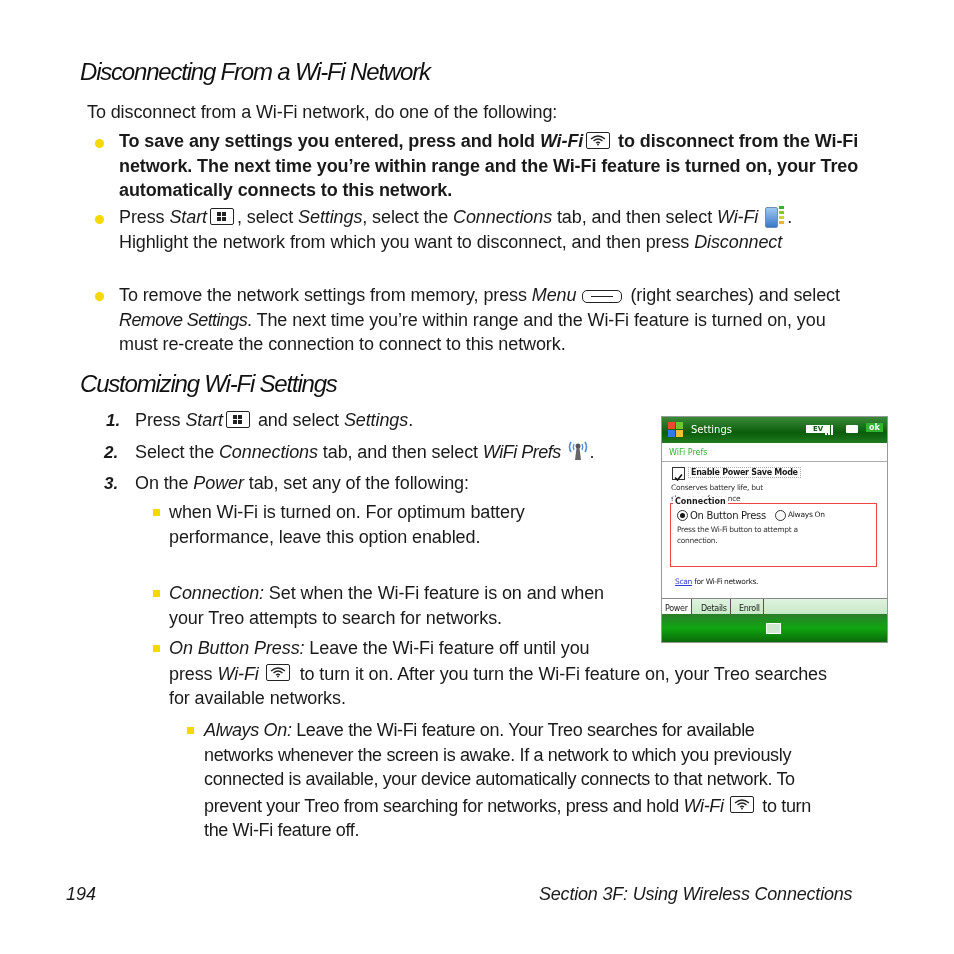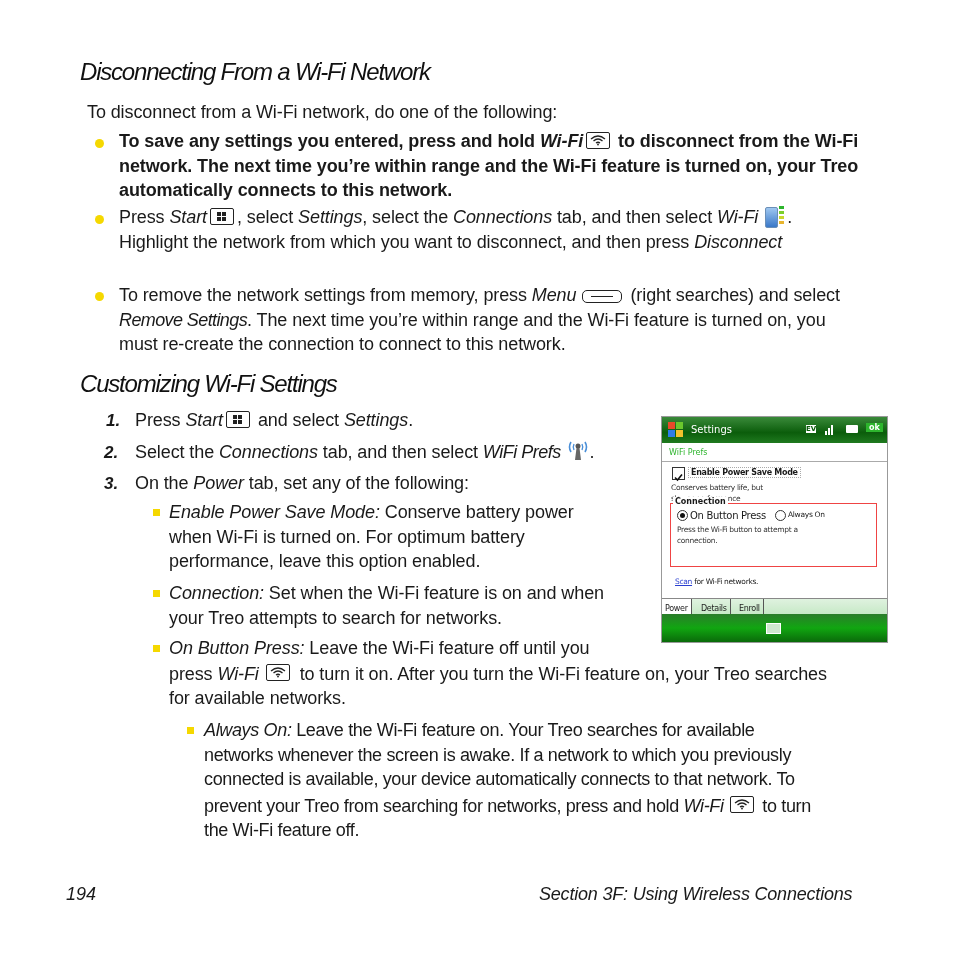--- a/index.html
+++ b/index.html
@@ -104,21 +104,20 @@
   </span><span>.</span>
 </div>
 
 <span class="num" style="left:104px; top:474px;">3.</span>
 <div class="abs p" style="left:135px; top:471px;">
   <span>On the </span><i>Power</i><span> tab, set any of the following:</span>
 </div>
 
 <span class="bul-sq" style="left:153px; top:509px;"></span>
 <div class="abs p" style="left:169px; top:500px; width:470px;">
-  <div><i>Enable Power Save Mode:</i><span> Conserve battery power</span></div>
   <div>when Wi-Fi is turned on. For optimum battery</div>
   <div>performance, leave this option enabled.</div>
 </div>
 
 <span class="bul-sq" style="left:153px; top:590px;"></span>
 <div class="abs p" style="left:169px; top:581px; width:480px;">
   <div><i>Connection:</i><span> Set when the Wi-Fi feature is on and when</span></div>
   <div>your Treo attempts to search for networks.</div>
 </div>
 
@@ -150,21 +149,21 @@
 
 <div class="device">
   <div class="dev-title">
     <span style="position:absolute; left:6px; top:5px; width:16px; height:16px;">
       <span style="position:absolute; left:0; top:0; width:7px; height:7px; background:#e84a2a;"></span>
       <span style="position:absolute; left:8px; top:0; width:7px; height:7px; background:#6bc72d;"></span>
       <span style="position:absolute; left:0; top:8px; width:7px; height:7px; background:#2d7ce8;"></span>
       <span style="position:absolute; left:8px; top:8px; width:7px; height:7px; background:#f2c12d;"></span>
     </span>
     <span style="position:absolute; left:29px; top:7px;">Settings</span>
-    <span style="position:absolute; left:144px; top:8px; font-size:7px; font-weight:bold; background:#fff; color:#0b5d0b; padding:0 0;">EV</span>
+    <span style="position:absolute; left:144px; top:8px; font-size:7px; font-weight:bold; background:#fff; color:#0b5d0b; padding:0 7px;">EV</span>
     <span style="position:absolute; left:163px; top:6px; width:12px; height:12px;">
       <span style="position:absolute; left:0; bottom:0; width:2px; height:4px; background:#fff;"></span>
       <span style="position:absolute; left:3px; bottom:0; width:2px; height:7px; background:#fff;"></span>
       <span style="position:absolute; left:6px; bottom:0; width:2px; height:10px; background:#fff;"></span>
     </span>
     <span style="position:absolute; left:184px; top:8px; width:12px; height:8px; background:#fff; border-radius:1px;"></span>
     <span style="position:absolute; left:204px; top:6px; font-size:8px; font-weight:bold; background:#2db52d; color:#fff; padding:0 3px;">ok</span>
   </div>
   <div style="position:absolute; left:7px; top:31px; font-size:8px; color:#2db52d;">WiFi Prefs</div>
   <div style="position:absolute; left:0; right:0; top:44px; border-top:1px solid #aaa;"></div>

